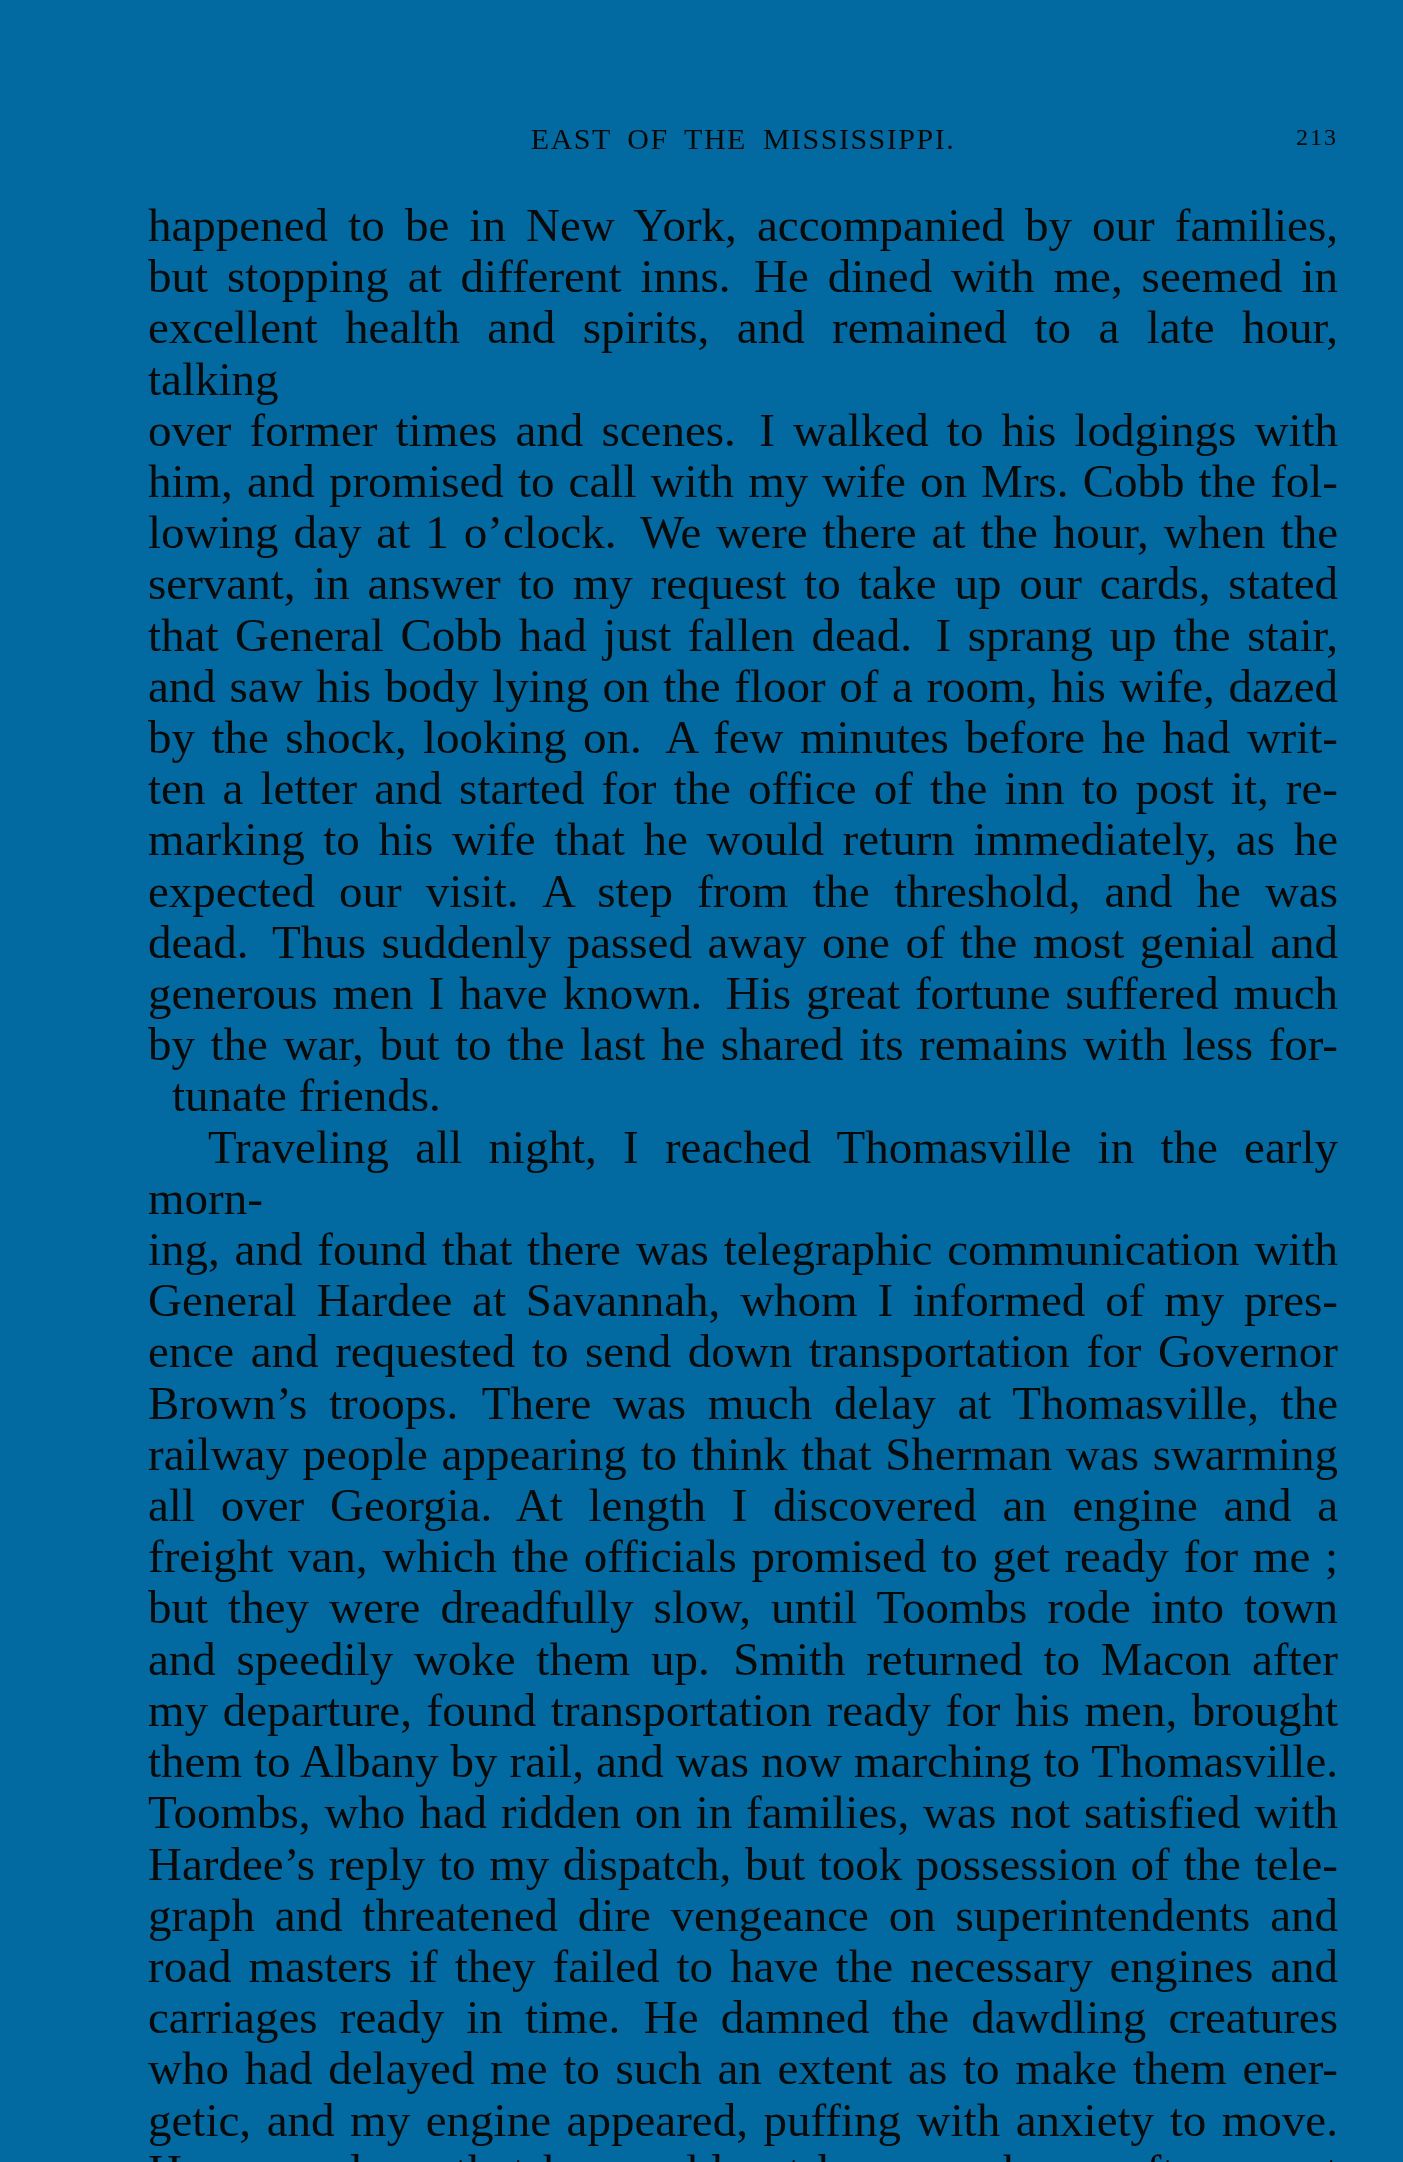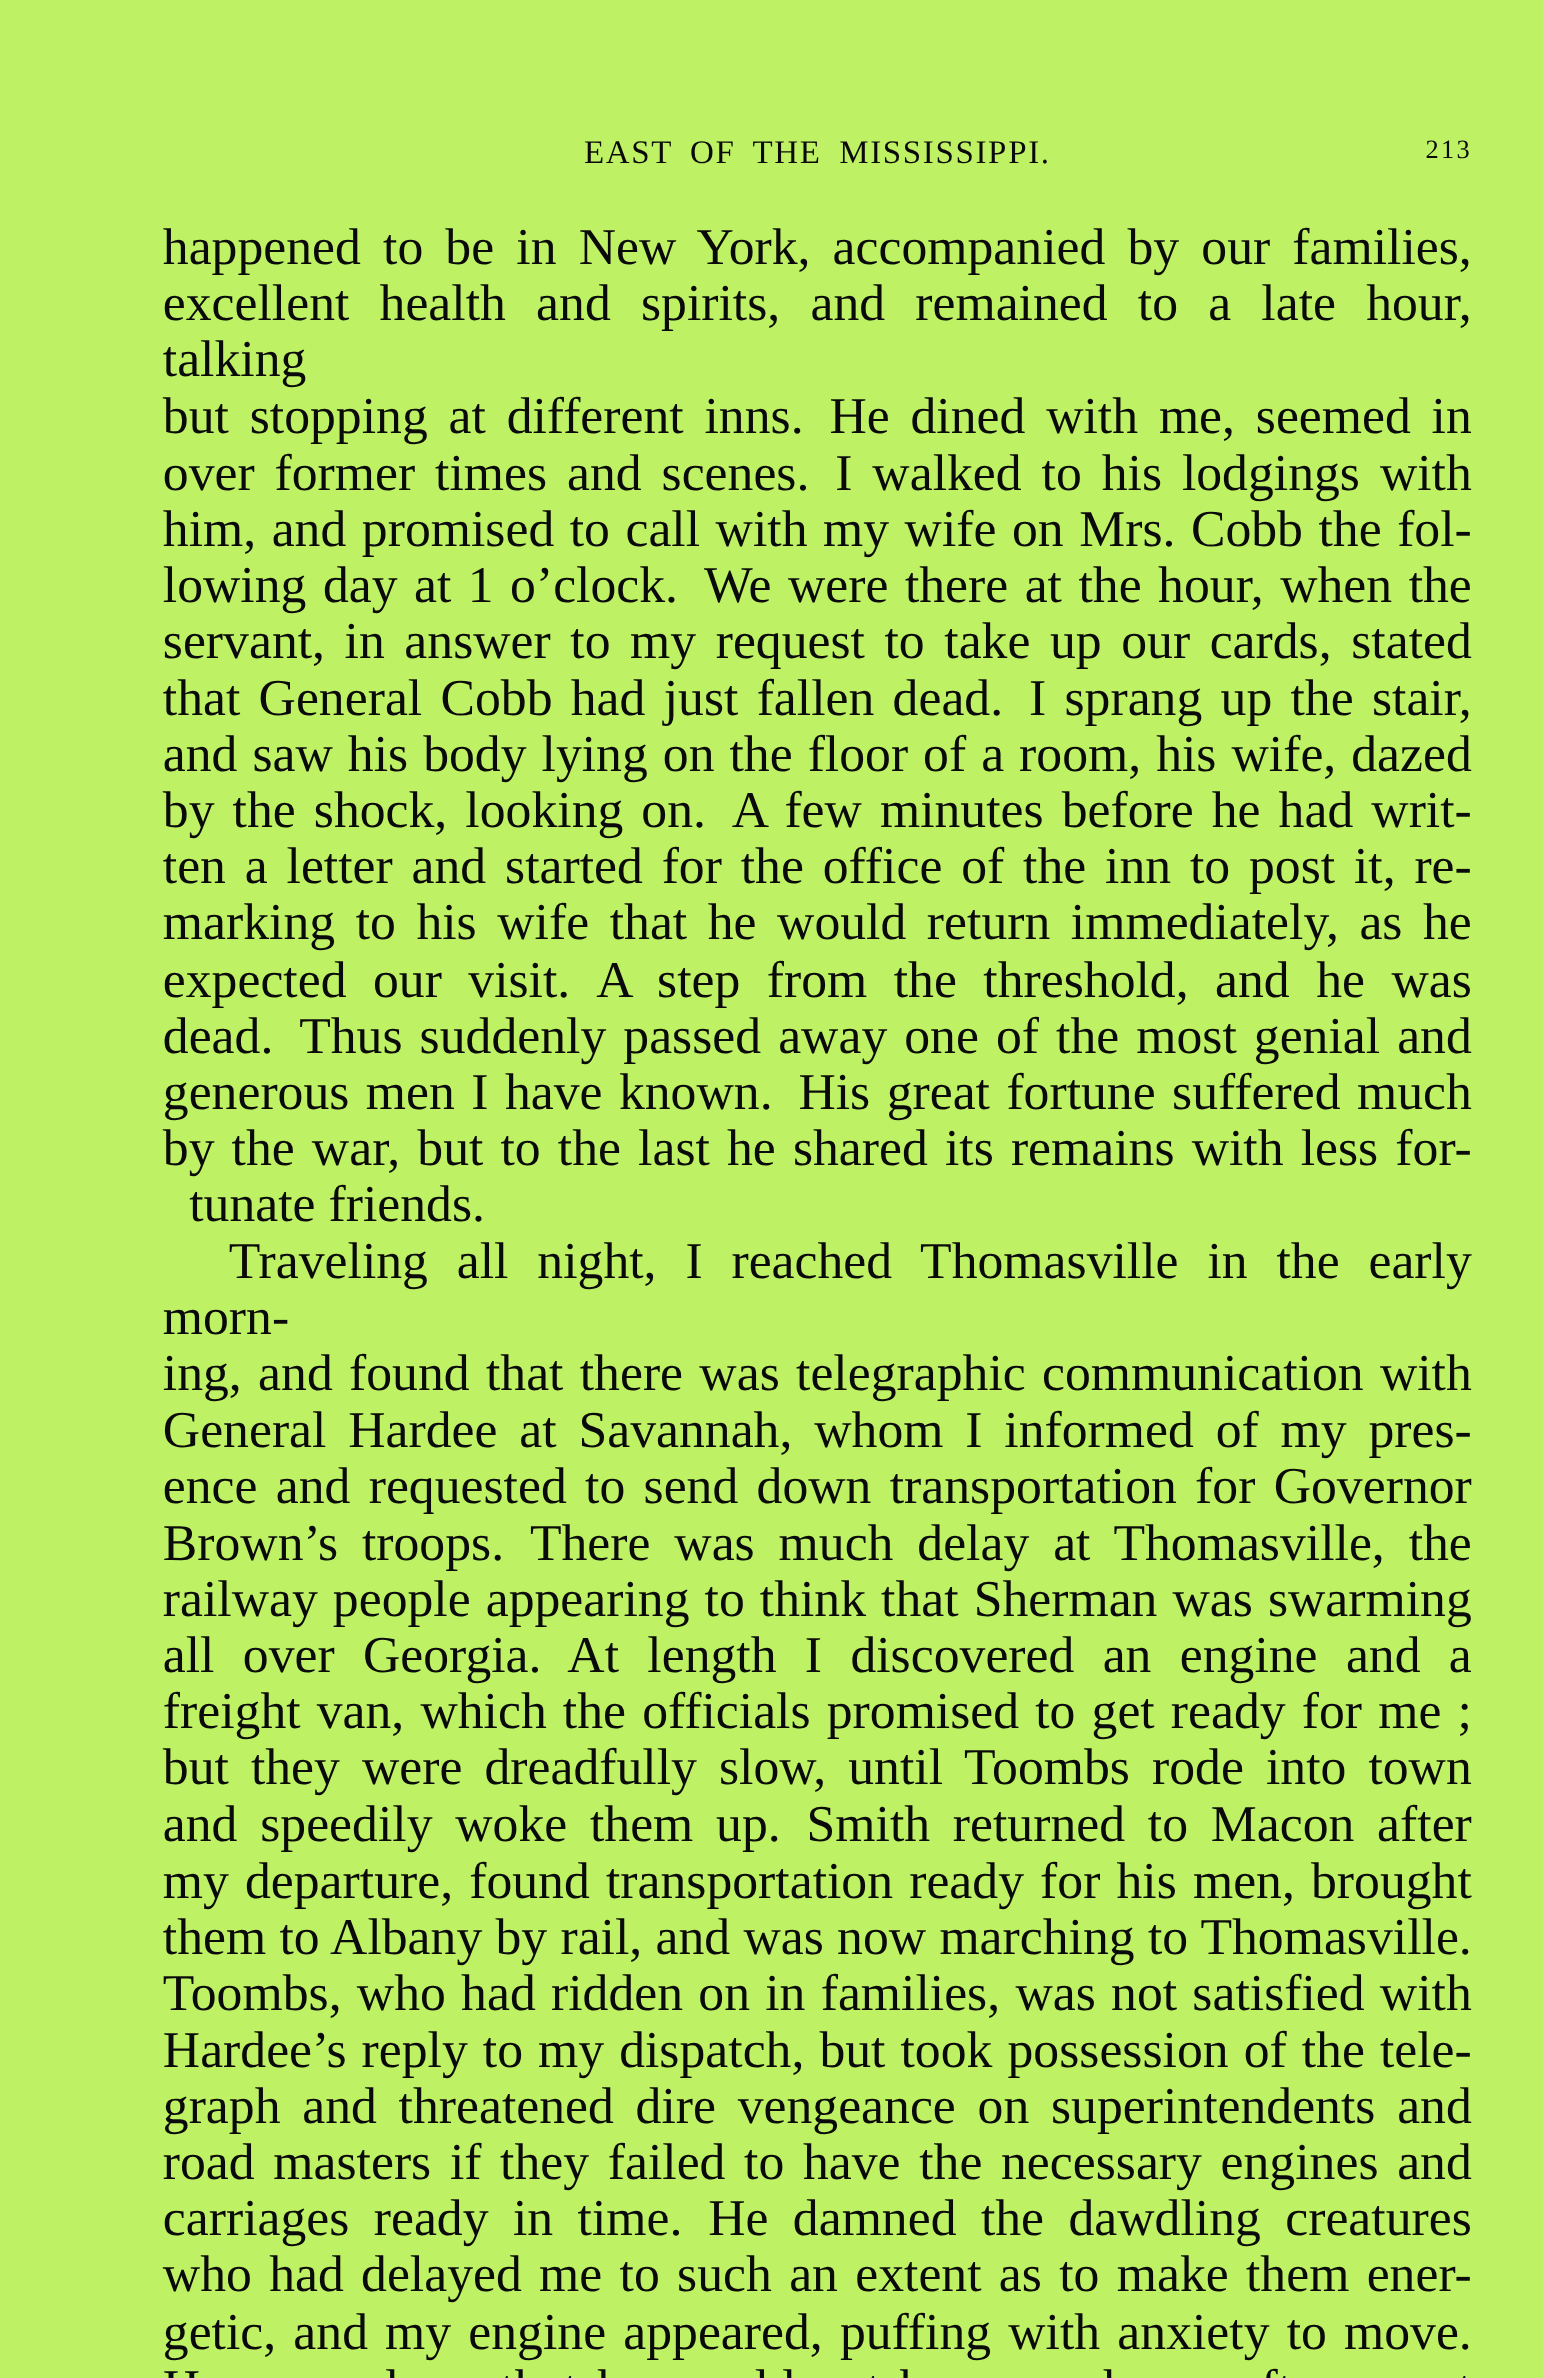--- a/index.html
+++ b/index.html
@@ -5,21 +5,21 @@
   html, body {
     margin: 0;
     padding: 0;
     background: #e8e8e8;
   }
   .page {
     position: relative;
     width: 1403px;
     height: 2162px;
     margin: 0 auto;
-    background: #bef264;
+    background: #0369a1;
     color: #0a0a0a;
     font-family: "Liberation Serif", "DejaVu Serif", serif;
     overflow: hidden;
   }
   .page-header {
     position: absolute;
     top: 121px;
     left: 148px;
     width: 1190px;
     height: 44px;
@@ -69,22 +69,22 @@
 <body>
 
 <div class="page">
   <div class="page-header">
     <div class="running-title">EAST OF THE MISSISSIPPI.</div>
     <div class="page-number">213</div>
   </div>
   <div class="page-body">
     <div class="paragraph">
         <div class="line">happened to be in New York, accompanied by our families,</div>
+        <div class="line">but stopping at different inns. He dined with me, seemed in</div>
         <div class="line">excellent health and spirits, and remained to a late hour, talking</div>
-        <div class="line">but stopping at different inns. He dined with me, seemed in</div>
         <div class="line">over former times and scenes. I walked to his lodgings with</div>
         <div class="line">him, and promised to call with my wife on Mrs. Cobb the fol-</div>
         <div class="line">lowing day at 1 o’clock. We were there at the hour, when the</div>
         <div class="line">servant, in answer to my request to take up our cards, stated</div>
         <div class="line">that General Cobb had just fallen dead. I sprang up the stair,</div>
         <div class="line">and saw his body lying on the floor of a room, his wife, dazed</div>
         <div class="line">by the shock, looking on. A few minutes before he had writ-</div>
         <div class="line">ten a letter and started for the office of the inn to post it, re-</div>
         <div class="line">marking to his wife that he would return immediately, as he</div>
         <div class="line">expected our visit. A step from the threshold, and he was</div>

